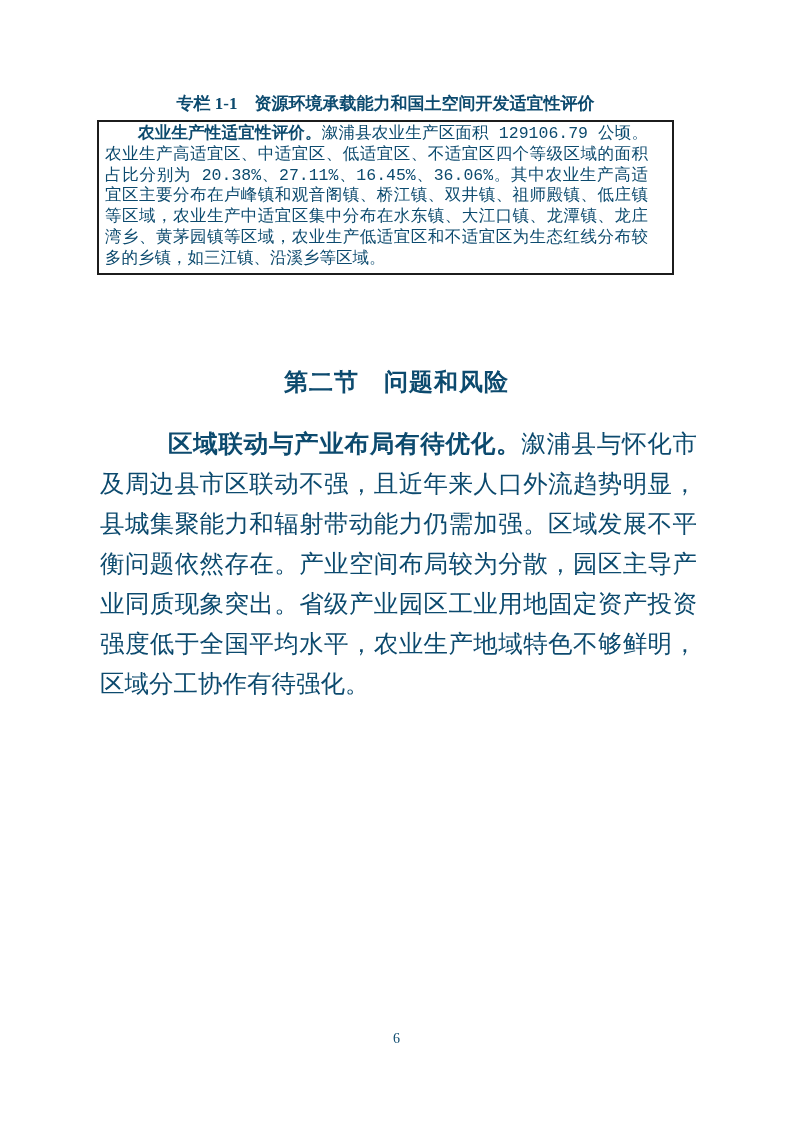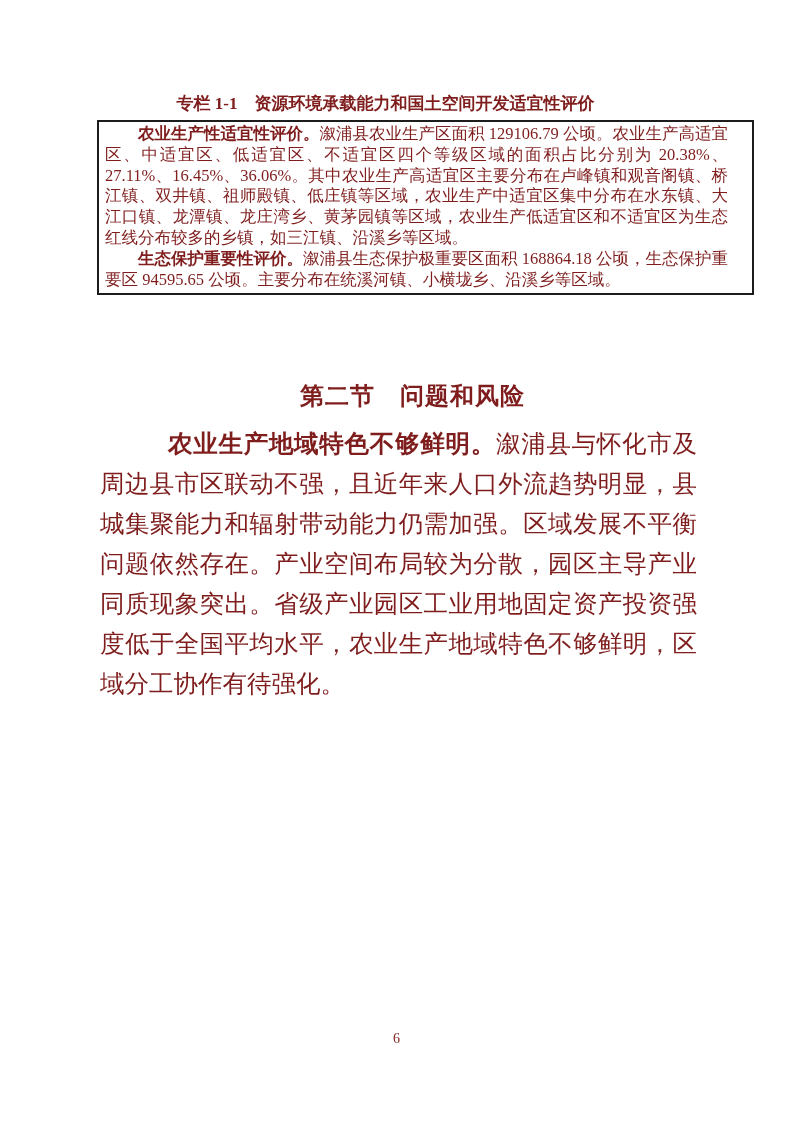--- a/index.html
+++ b/index.html
@@ -5,67 +5,68 @@
   html, body {
     margin: 0;
     padding: 0;
     background: #ffffff;
   }
   .page {
     position: relative;
     width: 793px;
     height: 1122px;
     background: #ffffff;
-    color: #7f1d1d;
+    color: #0c4a6e;
     font-family: "Liberation Serif", "DejaVu Serif", serif;
     overflow: hidden;
   }
 
   
   .box-caption {
     position: absolute;
     top: 93px;
     left: 97px;
     width: 577px;
     margin: 0;
     text-align: center;
     font-size: 17px;
     line-height: 22px;
     font-weight: bold;
   }
   .eval-box {
     position: absolute;
     top: 120px;
     left: 97px;
-    width: 657px;
+    width: 577px;
     box-sizing: border-box;
     border: 2px solid #1c1c1c;
     padding: 2px 24px 3px 6px;
     font-size: 16.5px;
     line-height: 20.8px;
     text-align: justify;
     text-justify: inter-ideograph;
+    font-family: Liberation Mono, monospace;
   }
   .eval-box p {
     margin: 0;
     text-indent: 2em;
   }
   .lead-strong {
     font-weight: bold;
   }
 
   
   .section-heading {
     position: absolute;
     top: 364px;
     left: 98px;
     width: 597px;
-    margin: 16px;
+    margin: 0;
     text-align: center;
-    font-family: Liberation Mono, monospace;
+    font-family: Liberation Sans, sans-serif;
     font-size: 24px;
     font-weight: bold;
     line-height: 36px;
     letter-spacing: 1px;
   }
 
   
   .body-text {
     position: absolute;
     top: 424px;
@@ -94,24 +95,23 @@
 </style>
 </head>
 <body>
 
 <div class="page">
 
   <div class="box-caption">专栏 1-1　资源环境承载能力和国土空间开发适宜性评价</div>
 
   <div class="eval-box">
     <p><span class="lead-strong">农业生产性适宜性评价。</span><span>溆浦县农业生产区面积 129106.79 公顷。农业生产高适宜区、中适宜区、低适宜区、不适宜区四个等级区域的面积占比分别为 20.38%、27.11%、16.45%、36.06%。其中农业生产高适宜区主要分布在卢峰镇和观音阁镇、桥江镇、双井镇、祖师殿镇、低庄镇等区域，农业生产中适宜区集中分布在水东镇、大江口镇、龙潭镇、龙庄湾乡、黄茅园镇等区域，农业生产低适宜区和不适宜区为生态红线分布较多的乡镇，如三江镇、沿溪乡等区域。</span></p>
-    <p><span class="lead-strong">生态保护重要性评价。</span><span>溆浦县生态保护极重要区面积 168864.18 公顷，生态保护重要区 94595.65 公顷。主要分布在统溪河镇、小横垅乡、沿溪乡等区域。</span></p>
   </div>
 
   <h2 class="section-heading">第二节　问题和风险</h2>
 
   <div class="body-text">
-    <p><span class="lead-strong">农业生产地域特色不够鲜明。</span><span>溆浦县与怀化市及周边县市区联动不强，且近年来人口外流趋势明显，县城集聚能力和辐射带动能力仍需加强。区域发展不平衡问题依然存在。产业空间布局较为分散，园区主导产业同质现象突出。省级产业园区工业用地固定资产投资强度低于全国平均水平，农业生产地域特色不够鲜明，区域分工协作有待强化。</span></p>
+    <p><span class="lead-strong">区域联动与产业布局有待优化。</span><span>溆浦县与怀化市及周边县市区联动不强，且近年来人口外流趋势明显，县城集聚能力和辐射带动能力仍需加强。区域发展不平衡问题依然存在。产业空间布局较为分散，园区主导产业同质现象突出。省级产业园区工业用地固定资产投资强度低于全国平均水平，农业生产地域特色不够鲜明，区域分工协作有待强化。</span></p>
   </div>
 
   <div class="page-number">6</div>
 
 </div>
 
 </body></html>

